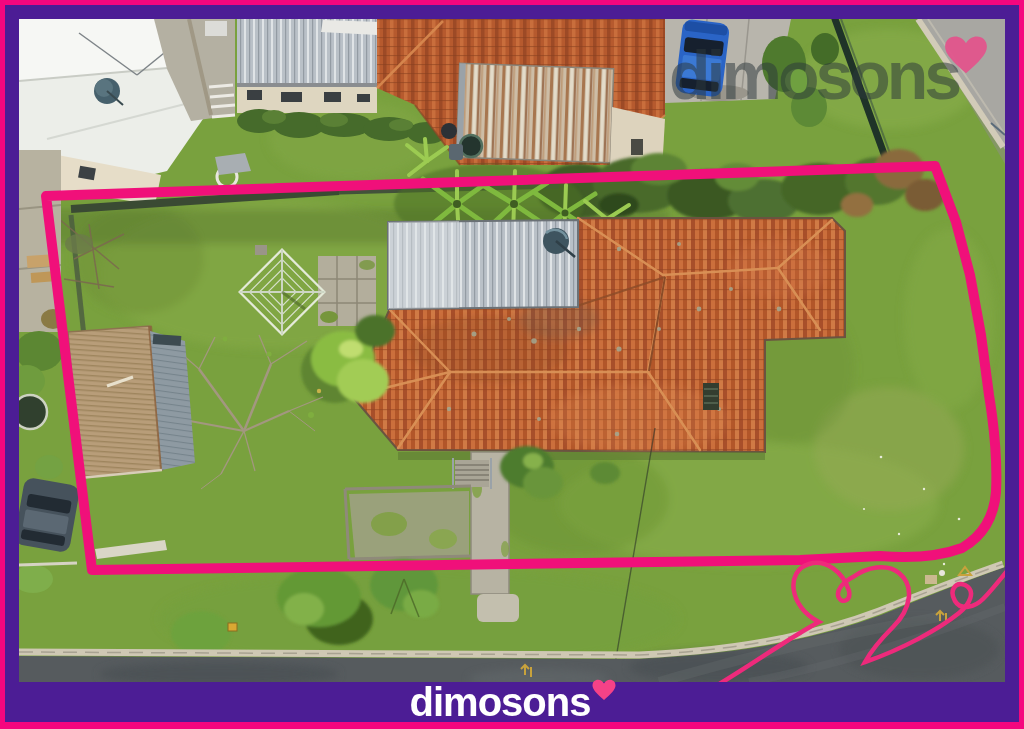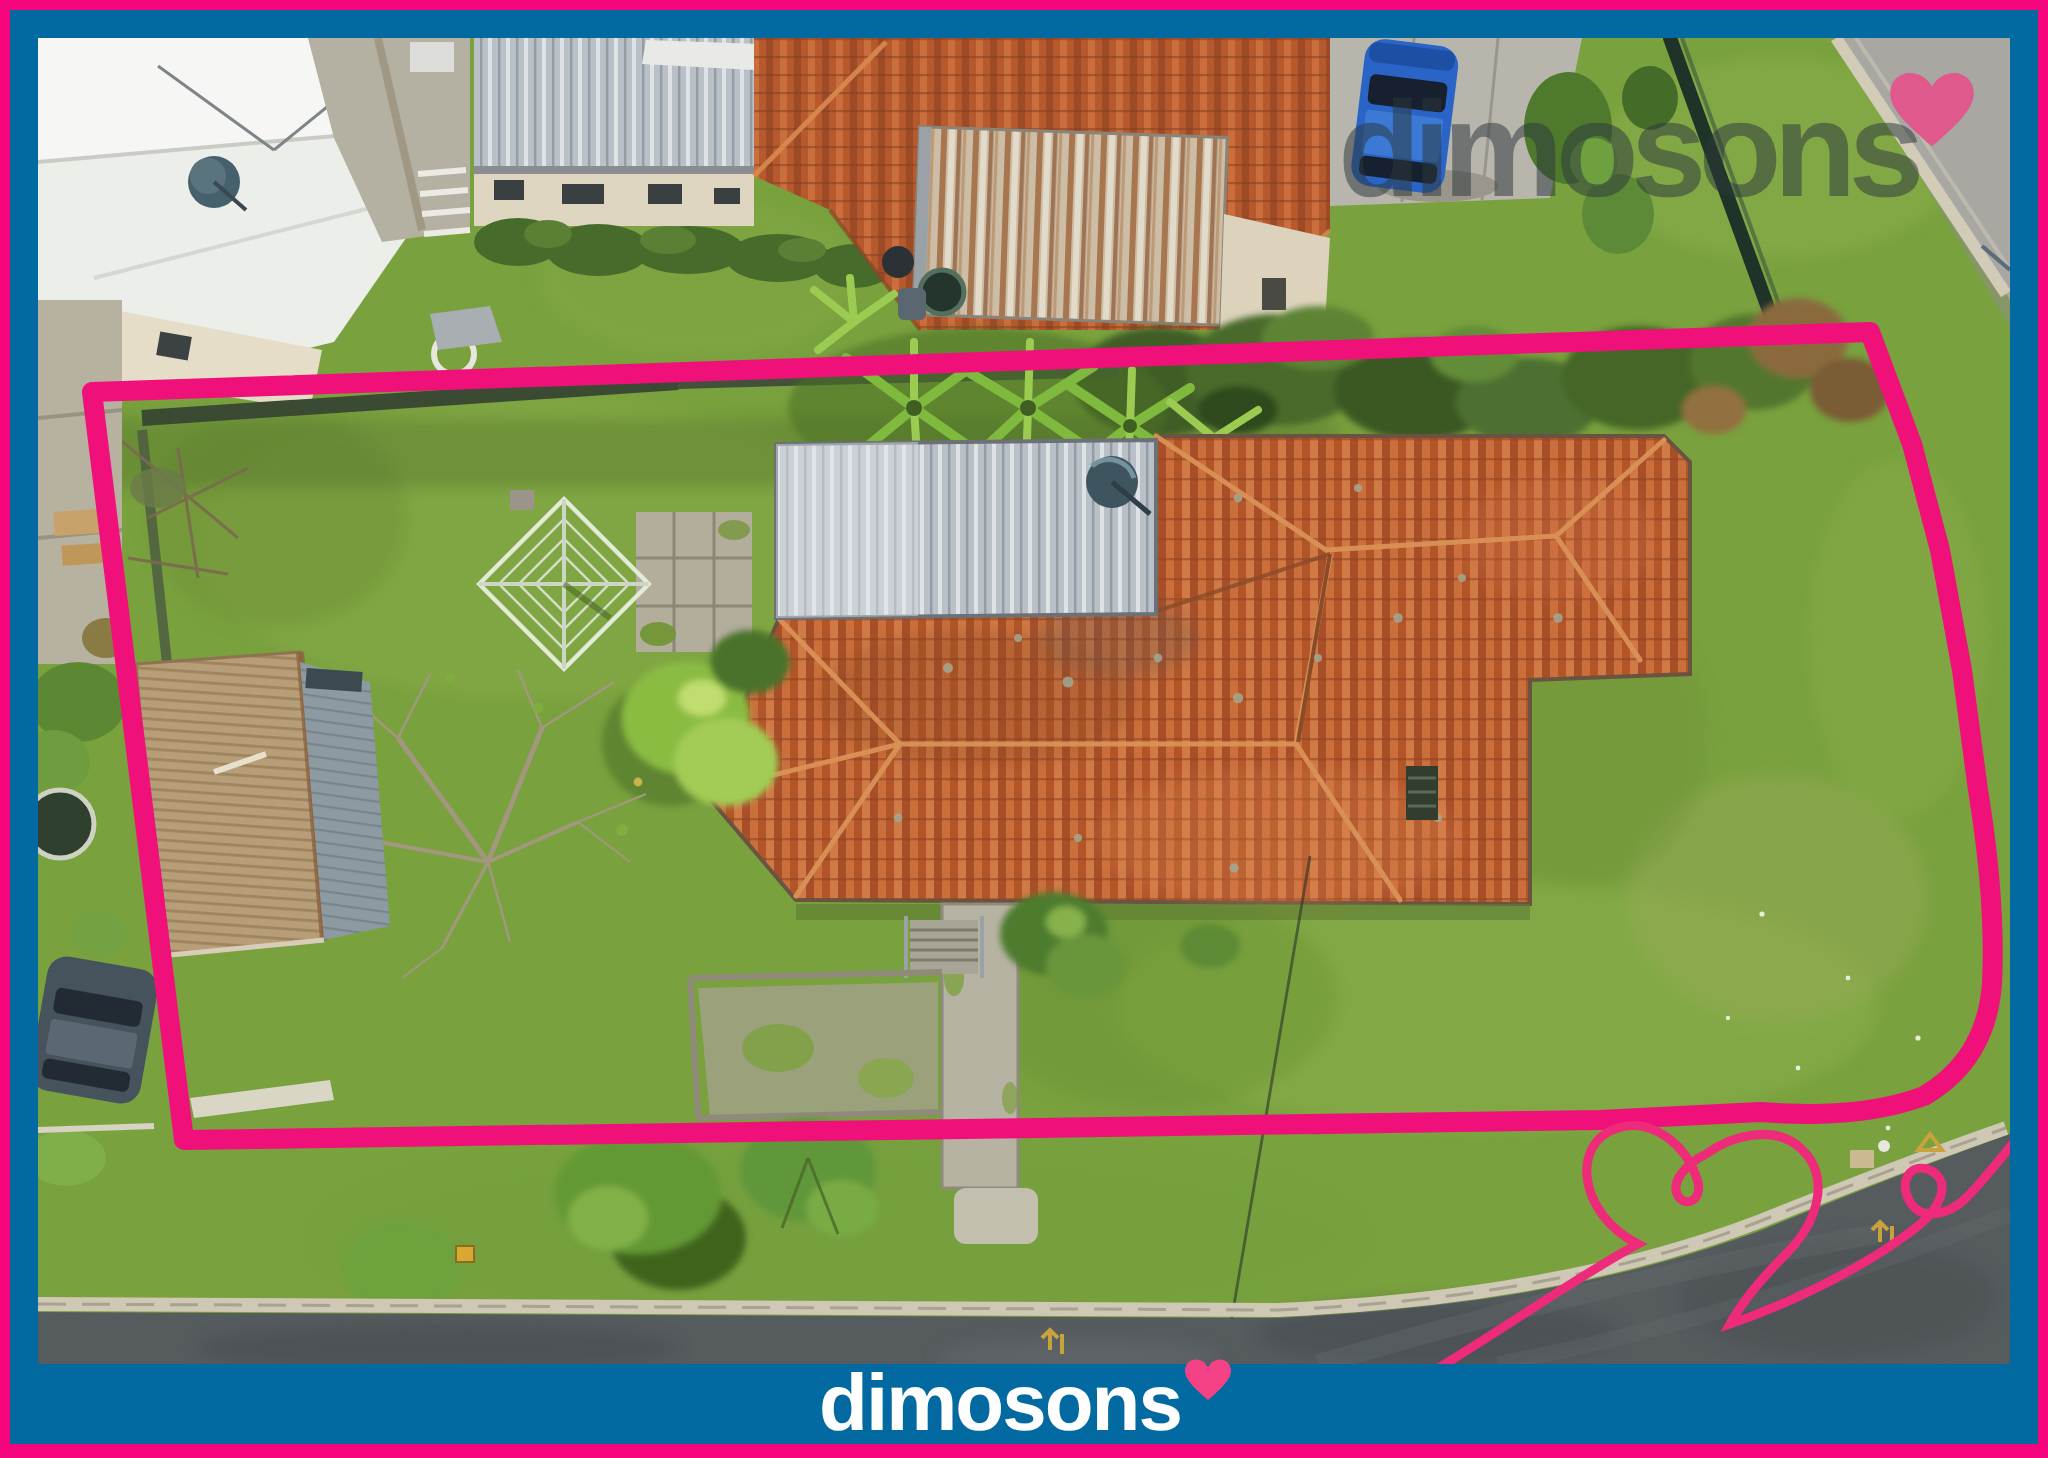--- a/index.html
+++ b/index.html
@@ -1,17 +1,17 @@
 <!DOCTYPE html>
 <html><head>
 <meta charset="utf-8">
 <style>
   html,body{margin:0;padding:0;}
   body{width:1024px;height:729px;overflow:hidden;background:#f5067e;font-family:"Liberation Sans",sans-serif;}
-  .frame{position:absolute;left:5px;top:5px;width:1014px;height:717px;background:#0369a1;text-align:center;}
+  .frame{position:absolute;left:5px;top:5px;width:1014px;height:717px;background:#4c1d95;text-align:center;}
   .photo{position:absolute;left:14px;top:14px;width:986px;height:663px;overflow:hidden;background:#79a13e;}
   .photo svg{display:block;}
   .watermark{position:absolute;left:650px;top:22px;font-size:68px;font-weight:bold;letter-spacing:-4px;
     color:rgba(45,56,60,0.52);line-height:1;user-select:none;}
   .wm-heart{position:absolute;left:925px;top:16px;}
   .banner{position:absolute;left:14px;top:677px;width:986px;height:40px;display:flex;align-items:center;justify-content:center;}
   .logo{position:relative;color:#ffffff;font-size:40px;font-weight:bold;letter-spacing:-1px;line-height:1;}
   .logo-heart{position:absolute;right:-16px;top:-7px;}
 </style>
 </head>

